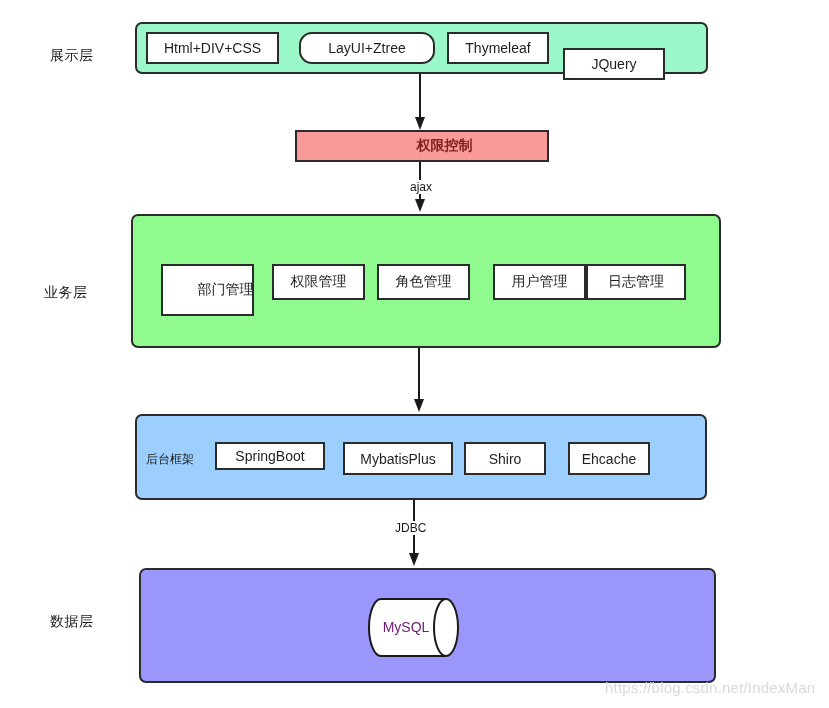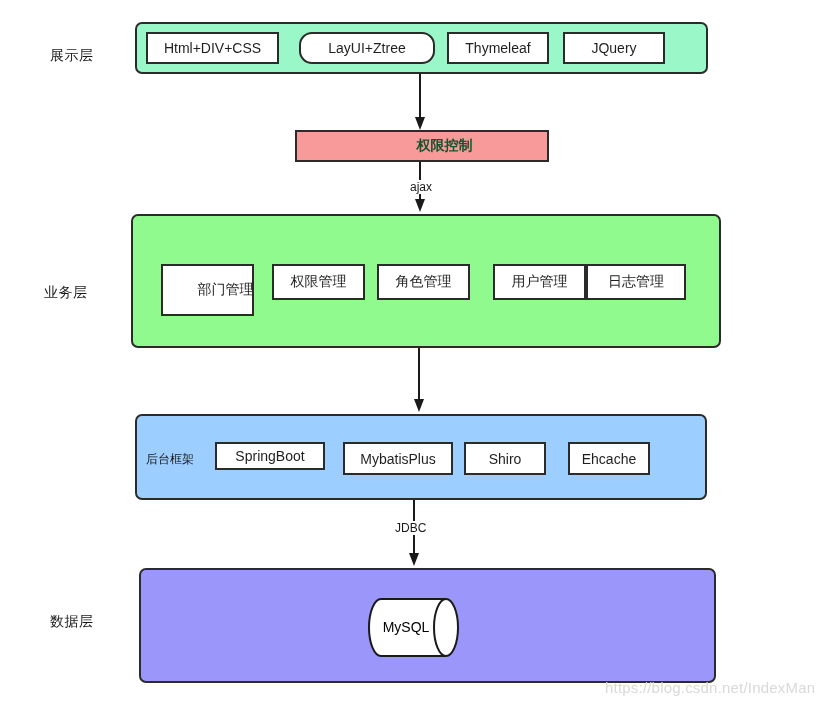--- a/index.html
+++ b/index.html
@@ -61,21 +61,21 @@
   .control-box {
     position: absolute;
     background: #f99a9a;
     border: 2px solid #2b2b2b;
     box-sizing: border-box;
     display: flex;
     align-items: center;
     justify-content: center;
     font-size: 14px;
     font-weight: bold;
-    color: #14532d;
+    color: #7f1d1d;
     padding-left: 45px;
   }
 
   
   .inline-label {
     position: absolute;
     font-size: 12px;
     color: #1a1a1a;
     white-space: nowrap;
   }
@@ -93,21 +93,21 @@
     padding: 0 2px;
   }
 
   
   .cylinder {
     position: absolute;
   }
   .cylinder-text {
     position: absolute;
     font-size: 14px;
-    color: #000000;
+    color: #701a75;
     white-space: nowrap;
     text-align: center;
   }
 
   
   .watermark {
     position: absolute;
     font-size: 15px;
     color: #d9d9d9;
     white-space: nowrap;
@@ -123,21 +123,21 @@
 
   <div class="layer-box layer-presentation" style="left:135px; top:22px; width:573px; height:52px;">
   </div>
 
   <div class="chip" style="left:146px; top:32px; width:133px; height:32px;">Html+DIV+CSS</div>
 
   <div class="chip" style="left:299px; top:32px; width:136px; height:32px;border-radius:13px;">LayUI+Ztree</div>
 
   <div class="chip" style="left:447px; top:32px; width:102px; height:32px;">Thymeleaf</div>
 
-  <div class="chip" style="left:563px; top:32px; width:102px; height:32px;text-align:center;">JQuery</div>
+  <div class="chip" style="left:563px; top:48px; width:102px; height:32px;text-align:center;">JQuery</div>
 
   <svg class="arrow" style="left:410px; top:74px; width:20px; height:58px;" viewBox="0 0 20 58">
     <line x1="10" y1="0" x2="10" y2="46" stroke="#1a1a1a" stroke-width="2"></line>
     <polygon points="10,56 5,43 15,43" fill="#1a1a1a"></polygon>
   </svg>
 
   <div class="control-box" style="left:295px; top:130px; width:254px; height:32px;">权限控制</div>
 
   <svg class="arrow" style="left:410px; top:162px; width:20px; height:52px;" viewBox="0 0 20 52">
     <line x1="10" y1="0" x2="10" y2="40" stroke="#1a1a1a" stroke-width="2"></line>

